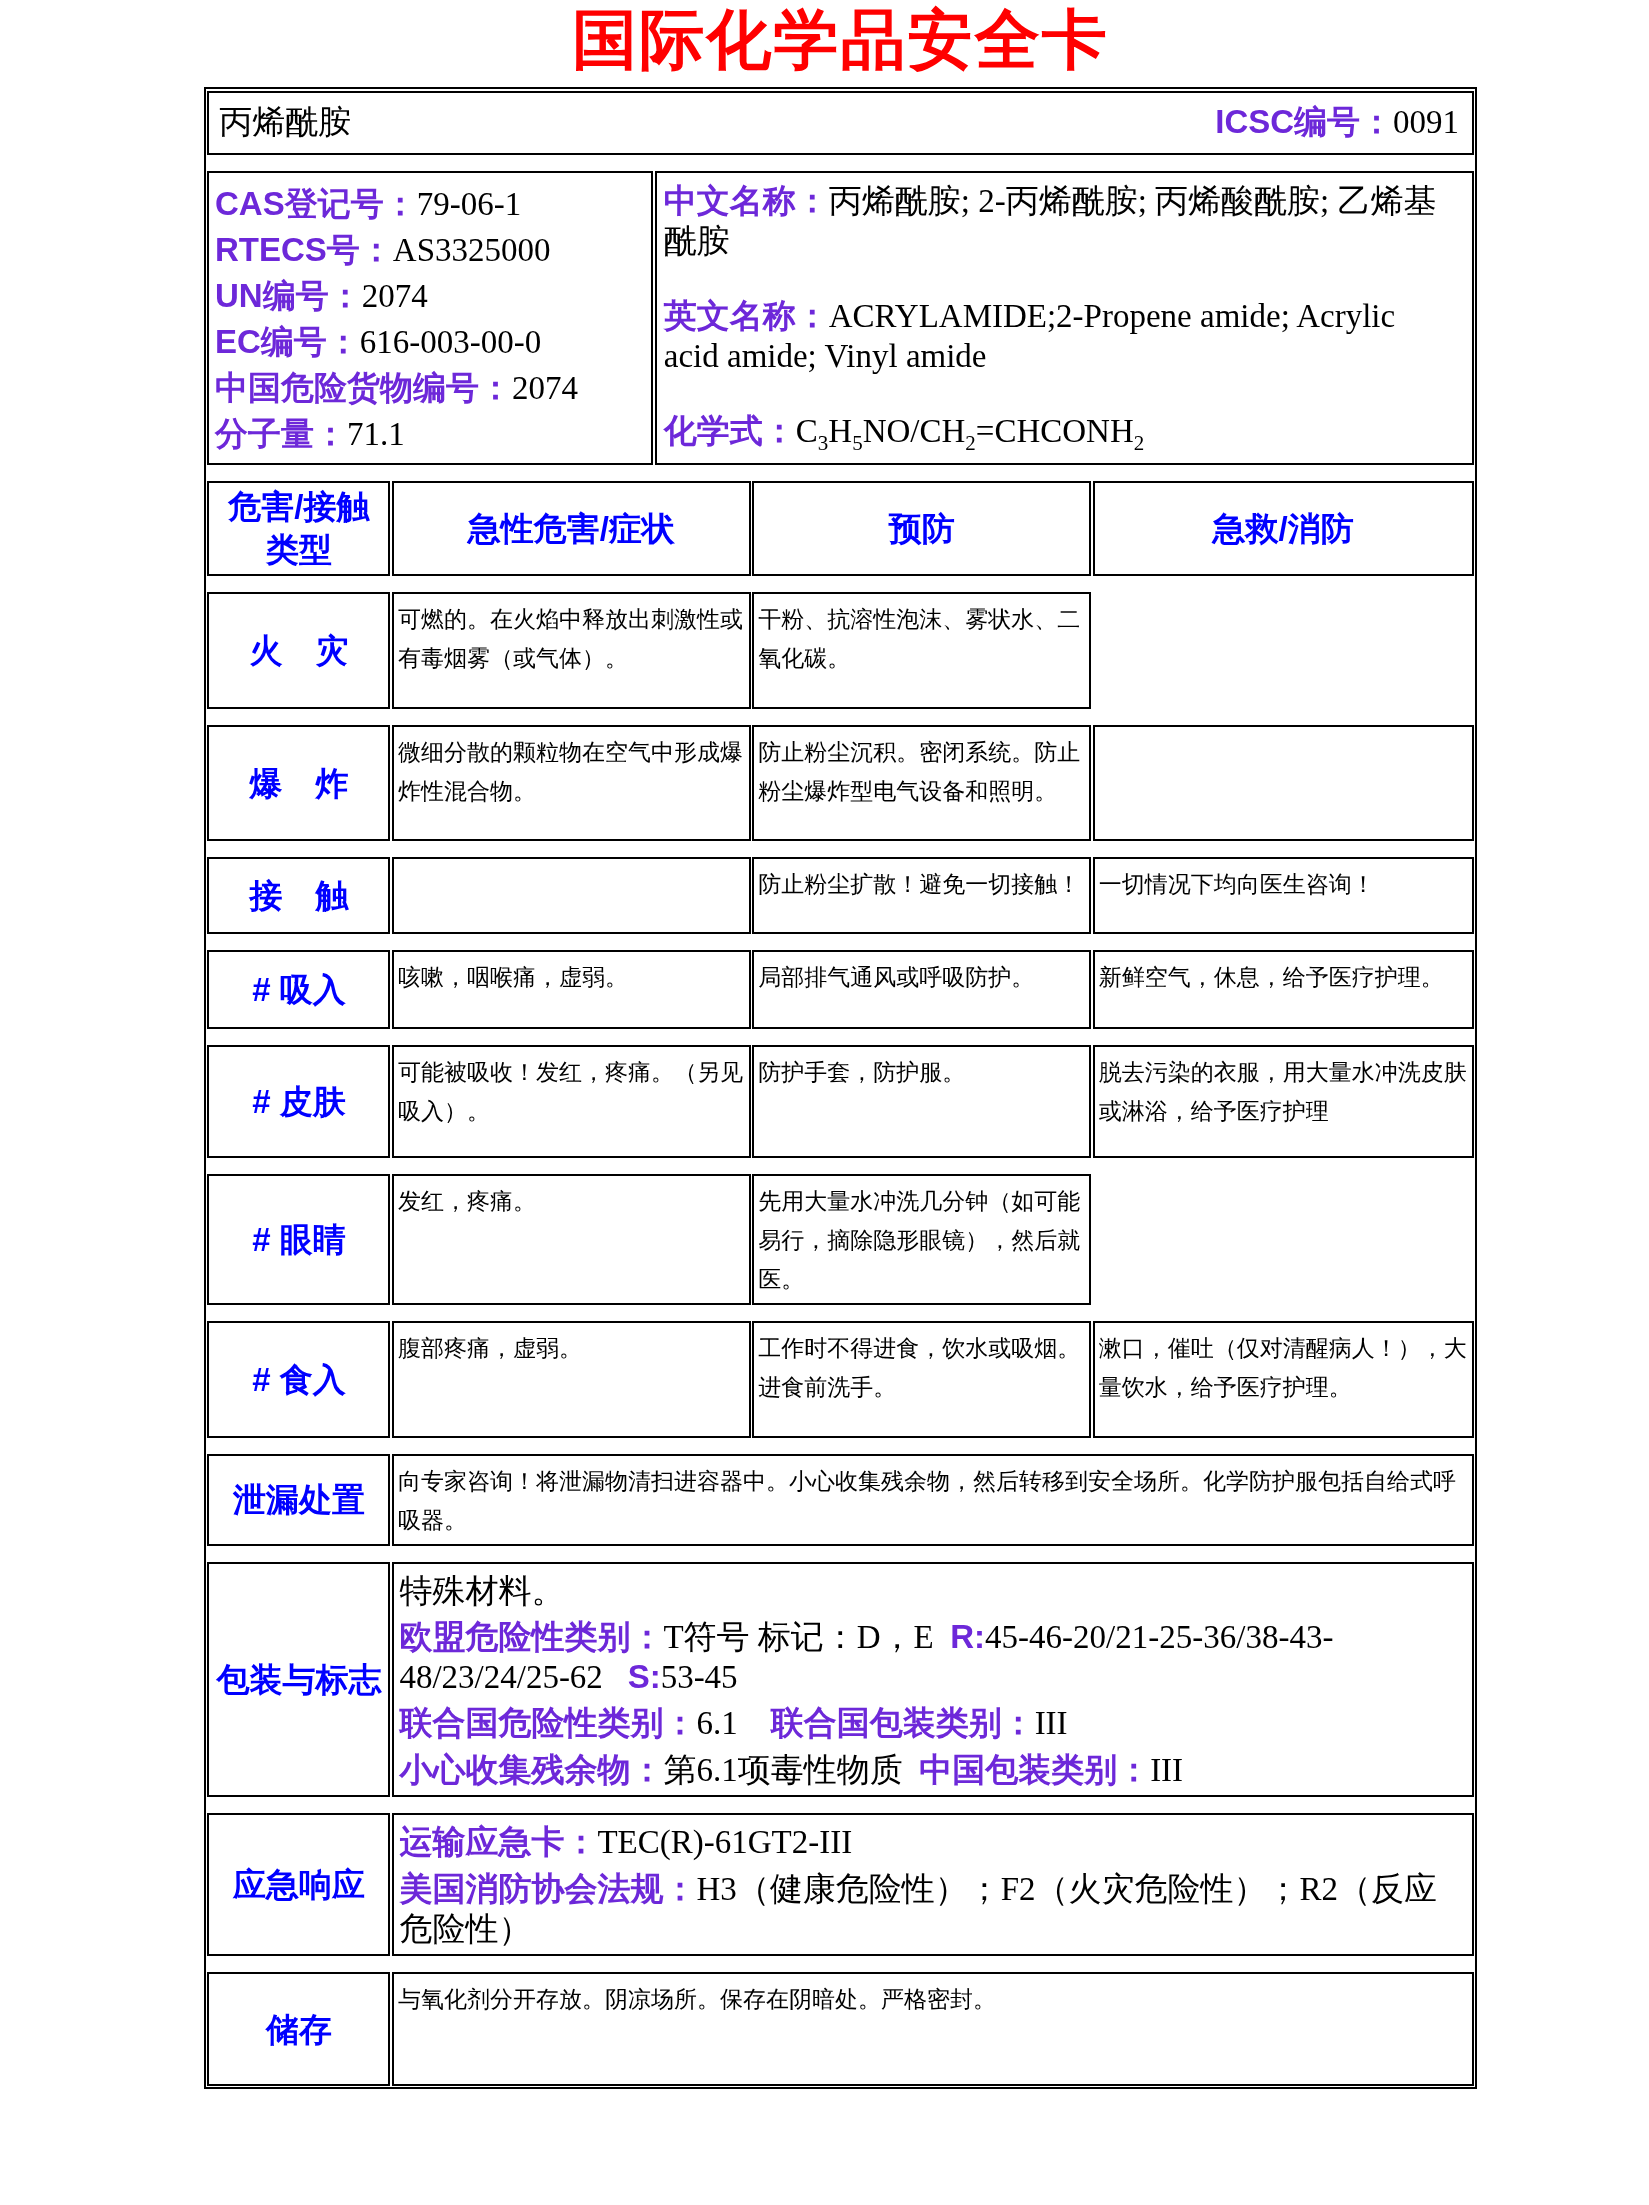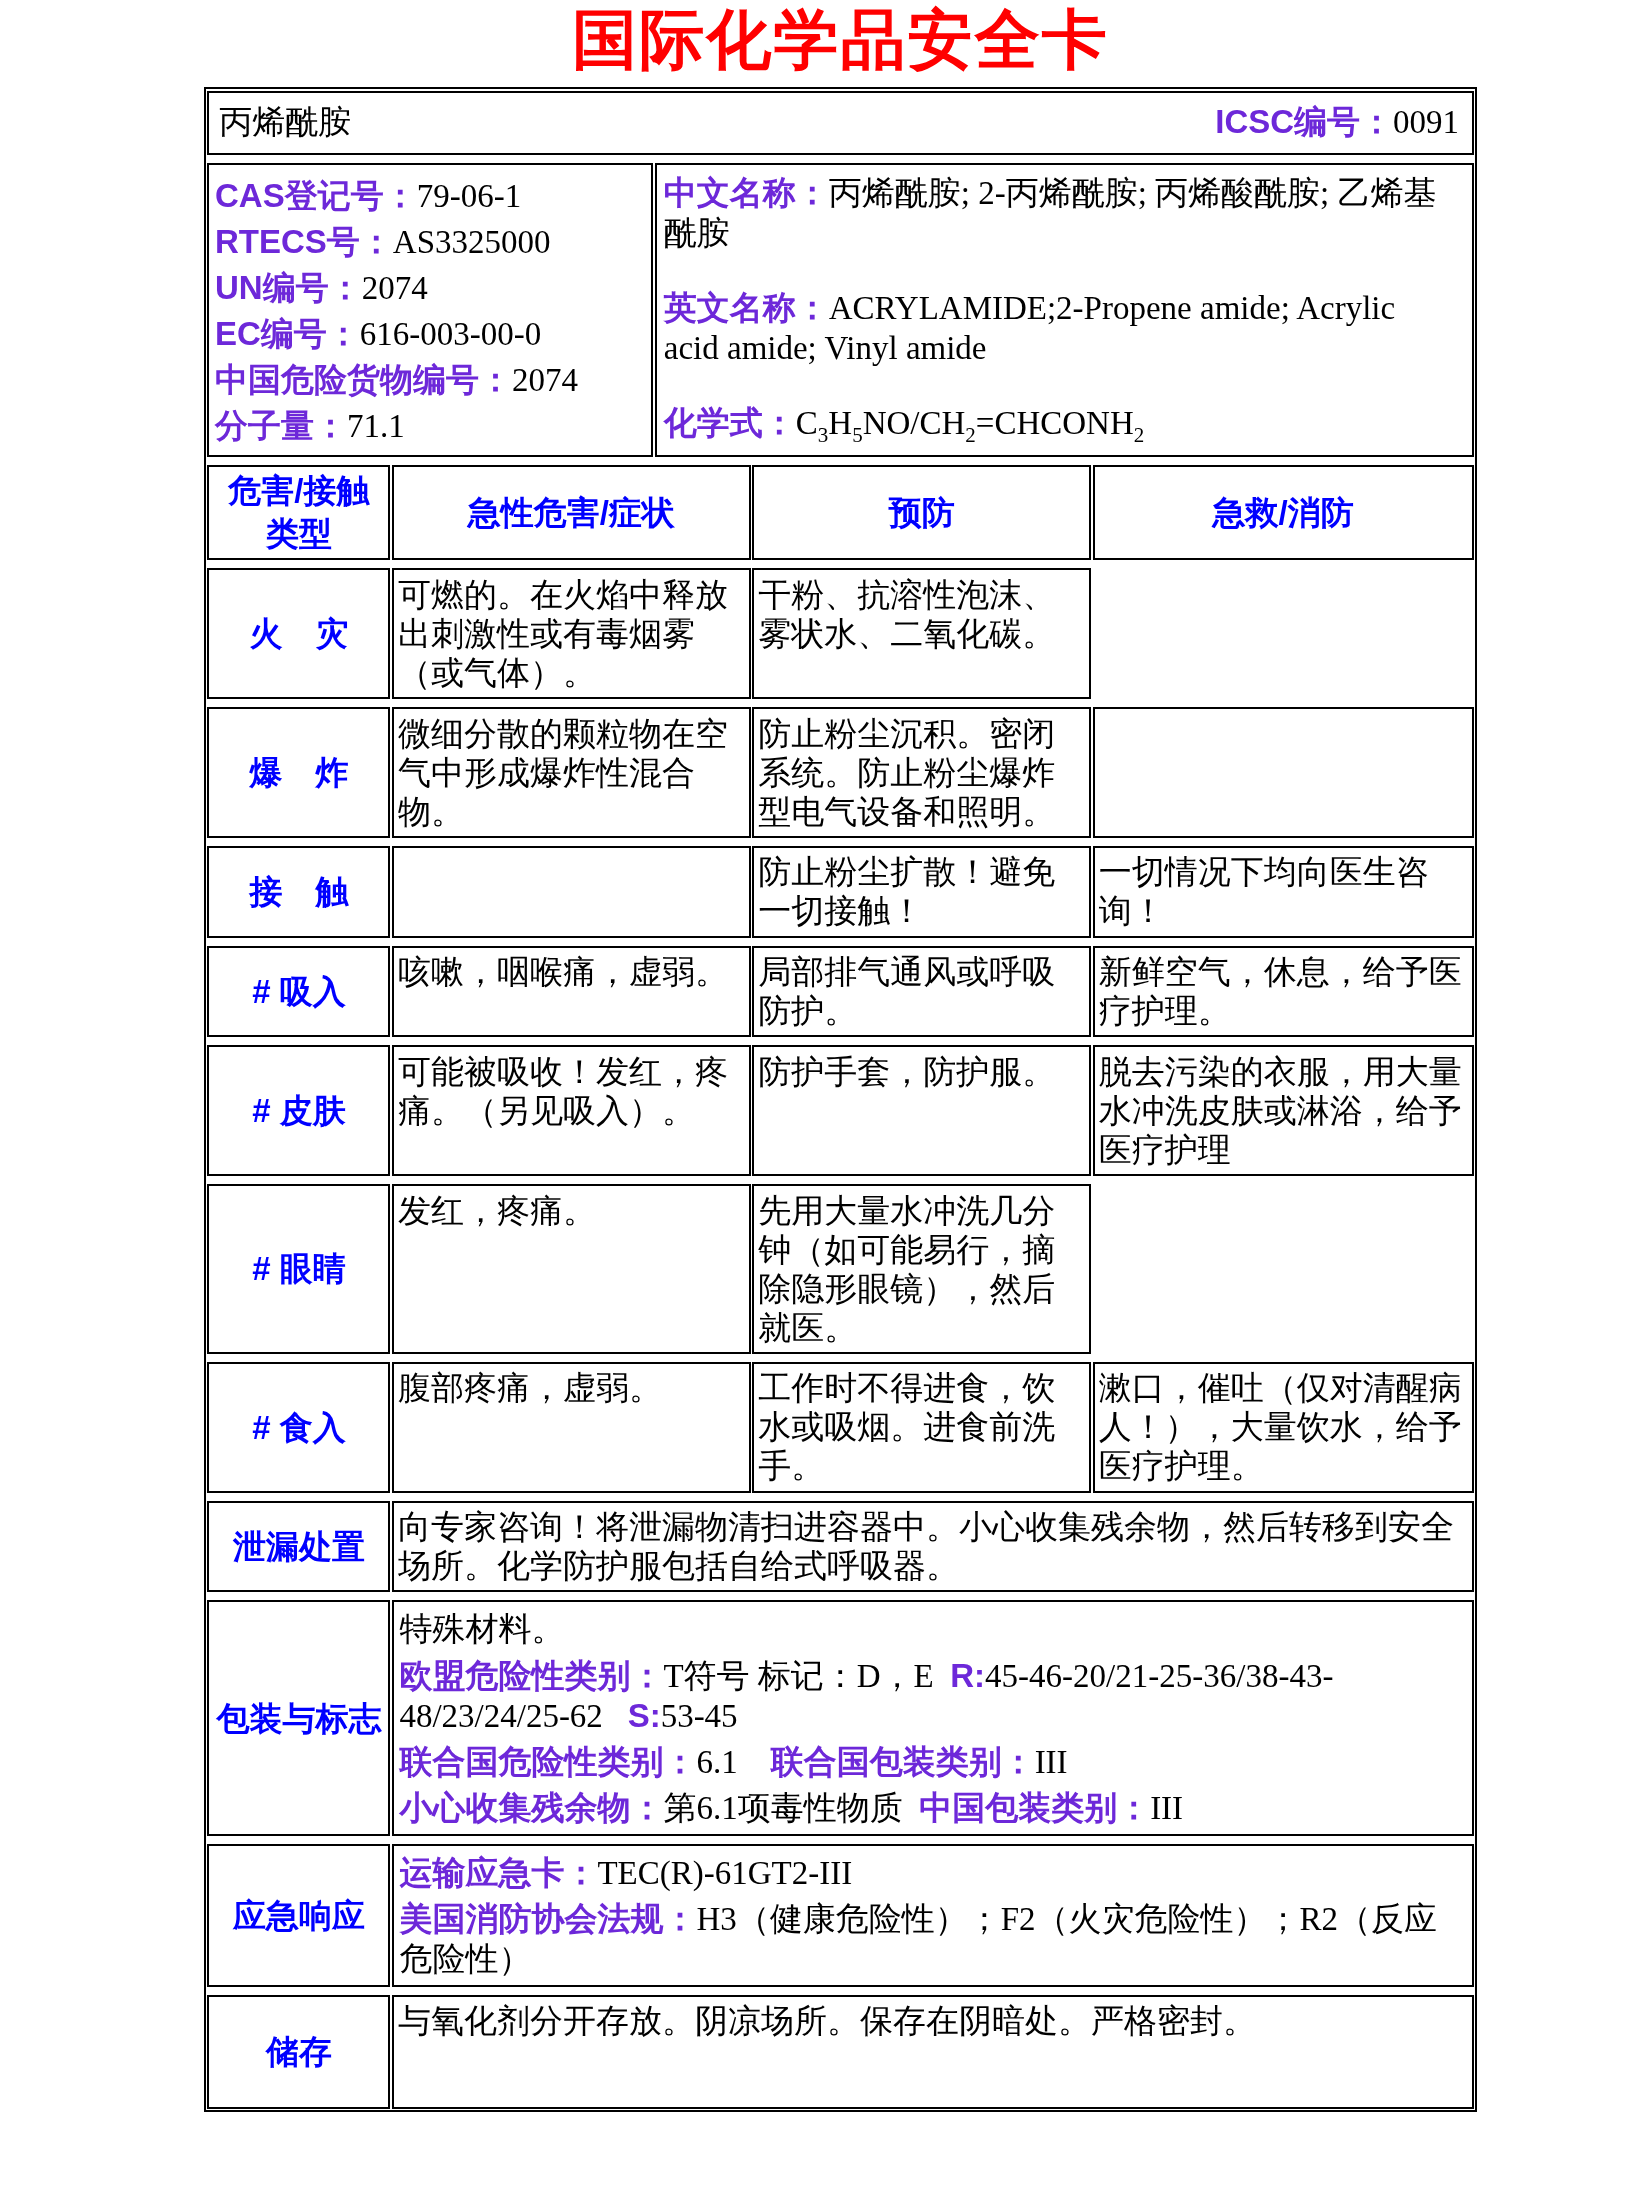--- a/index.html
+++ b/index.html
@@ -22,21 +22,21 @@
   }
   .card {
     box-sizing: border-box;
     margin-left: 204px;
     width: 1273px;
     border: 2.8px solid #000;
     padding: 1.4px;
     background: #ffffff;
     display: flex;
     flex-direction: column;
-    gap: 8px;
+    gap: 16px;
   }
   .row { display: grid; gap: 1.4px; }
   .grid1 { grid-template-columns: 1fr; }
   .grid2 { grid-template-columns: 183px 1fr; }
   .grid4 { grid-template-columns: 183px 359px 339px 1fr; }
   .gridid { grid-template-columns: 446px 1fr; }
   .cell {
     box-sizing: border-box;
     border: 2.1px solid #000;
     background: #ffffff;
@@ -56,21 +56,21 @@
     text-align: center;
     color: #0000ff;
     font-weight: bold;
     font-family: "Liberation Sans", "DejaVu Sans", sans-serif;
     font-size: 33px;
     line-height: 43px;
     white-space: pre-line;
     padding: 2.8px;
   }
   .body-text {
-    font-size: 33px;
+    font-size: 23px;
     line-height: 39px;
     padding: 5.6px 4.2px 4.2px 4.2px;
     white-space: pre-wrap;
   }
   .blue {
     color: #6d28d9;
     font-weight: bold;
     font-family: Liberation Sans, sans-serif;
   }
   .id-left { padding: 8.4px 5.6px 5.6px 5.6px; }

